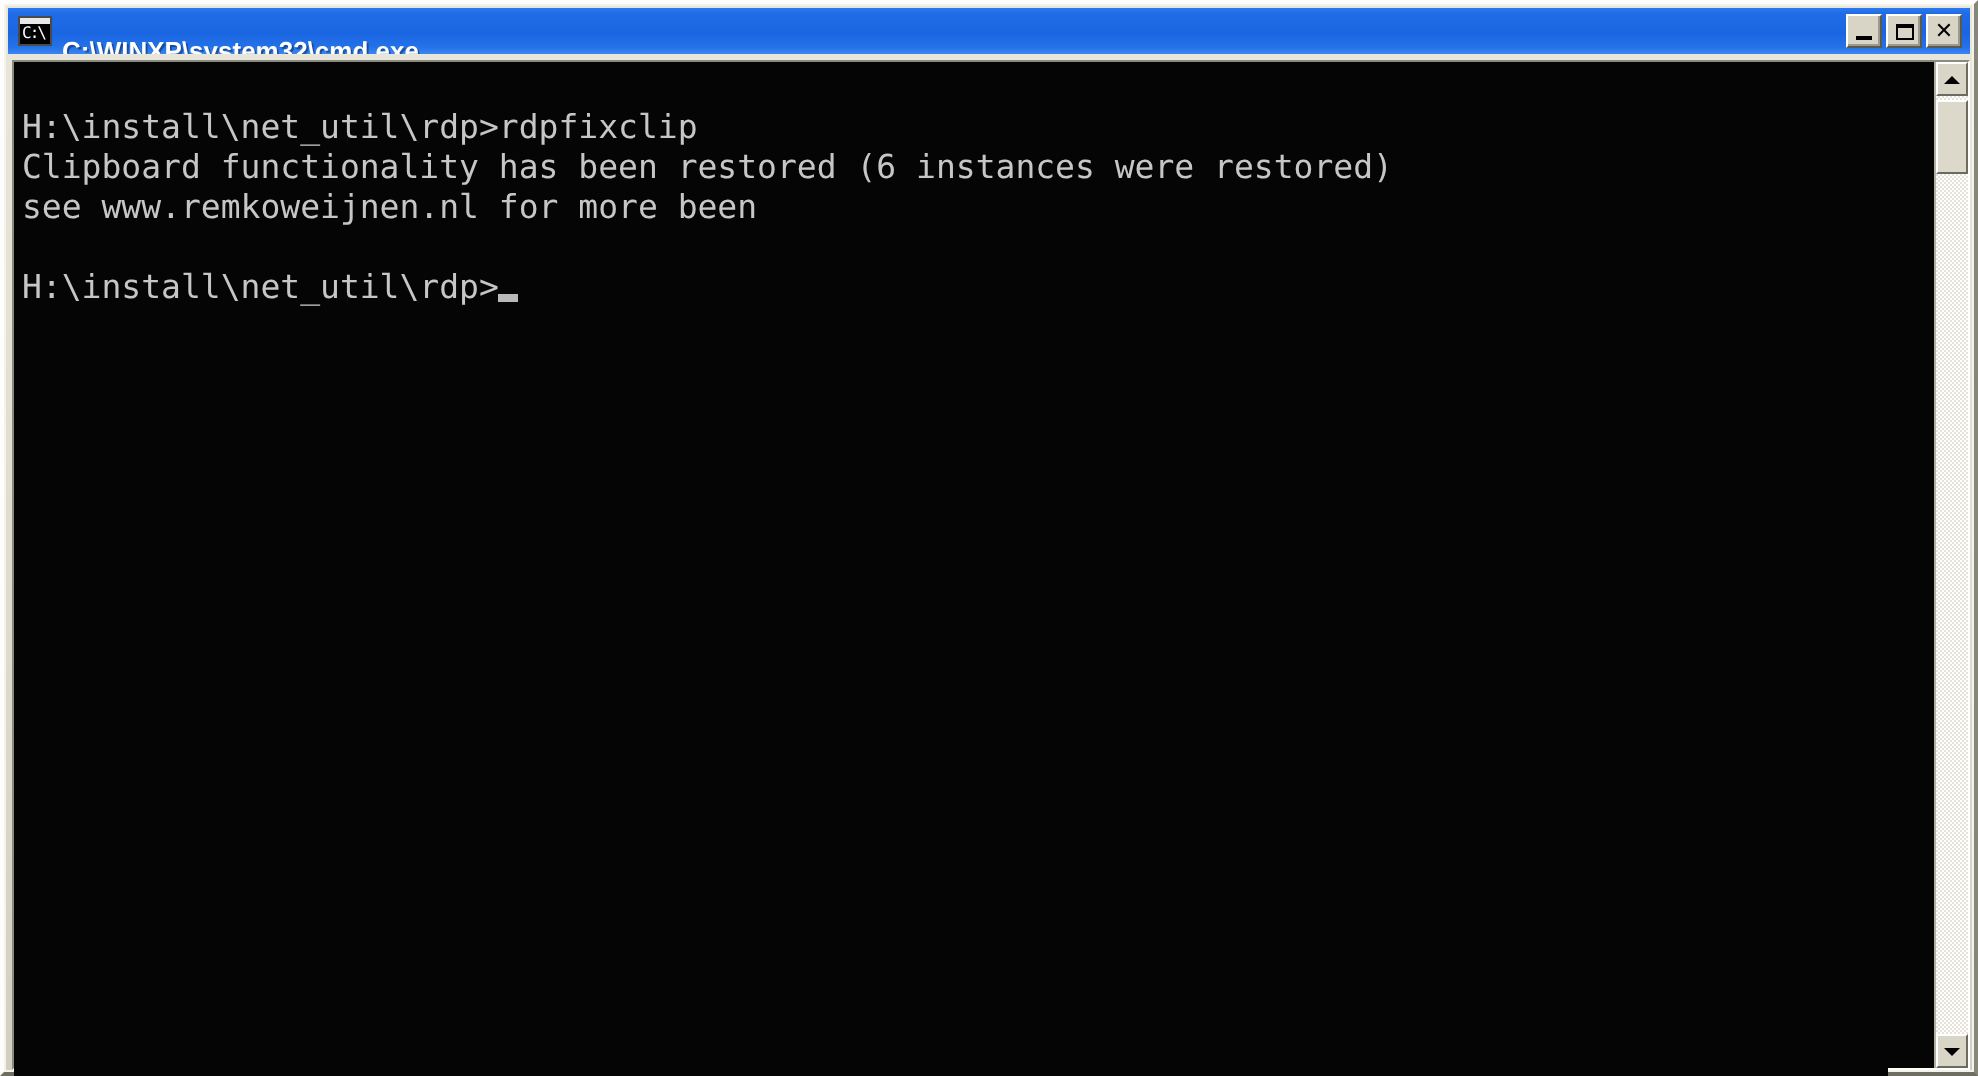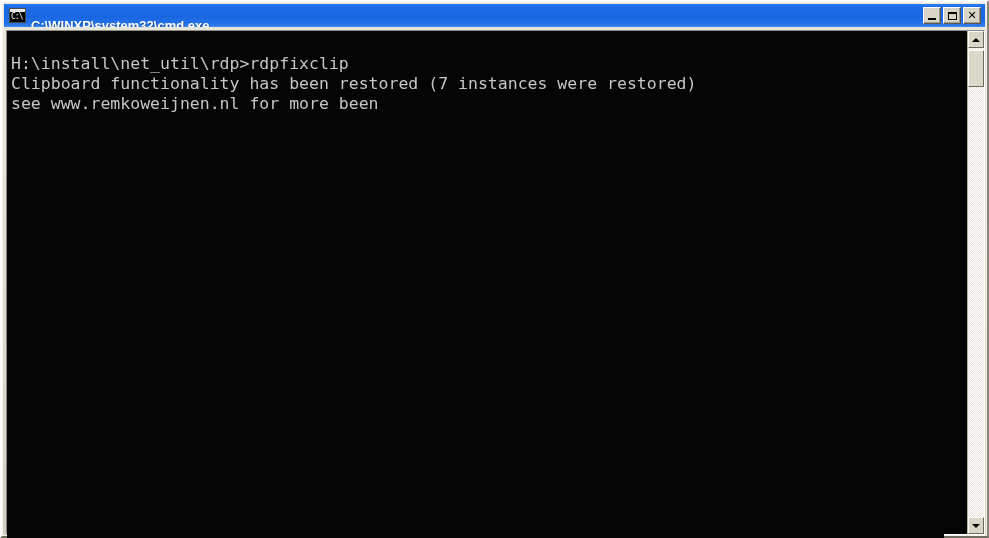--- a/index.html
+++ b/index.html
@@ -252,23 +252,24 @@
         <div class="cap-btn">
           <span class="glyph">✕</span>
         </div>
       </div>
     </div>
 
     <div id="client">
 
       <div id="console">
         <div class="console-line">H:\install\net_util\rdp&gt;rdpfixclip</div>
-        <div class="console-line">Clipboard functionality has been restored (7 instances were restored)</div>
+        <div class="console-line">Clipboard functionality has been restored (6 instances were restored)</div>
         <div class="console-line">see www.remkoweijnen.nl for more been</div>
         <div class="console-line blank">&nbsp;</div>
+        <div class="console-line"><span>H:\install\net_util\rdp&gt;</span><span id="cursor"></span></div>
       </div>
 
       <div id="vscroll">
         <div class="sb-btn" id="sb-up">
           <div class="arrow-up"></div>
         </div>
         <div id="sb-thumb"></div>
         <div class="sb-btn" id="sb-down">
           <div class="arrow-down"></div>
         </div>

